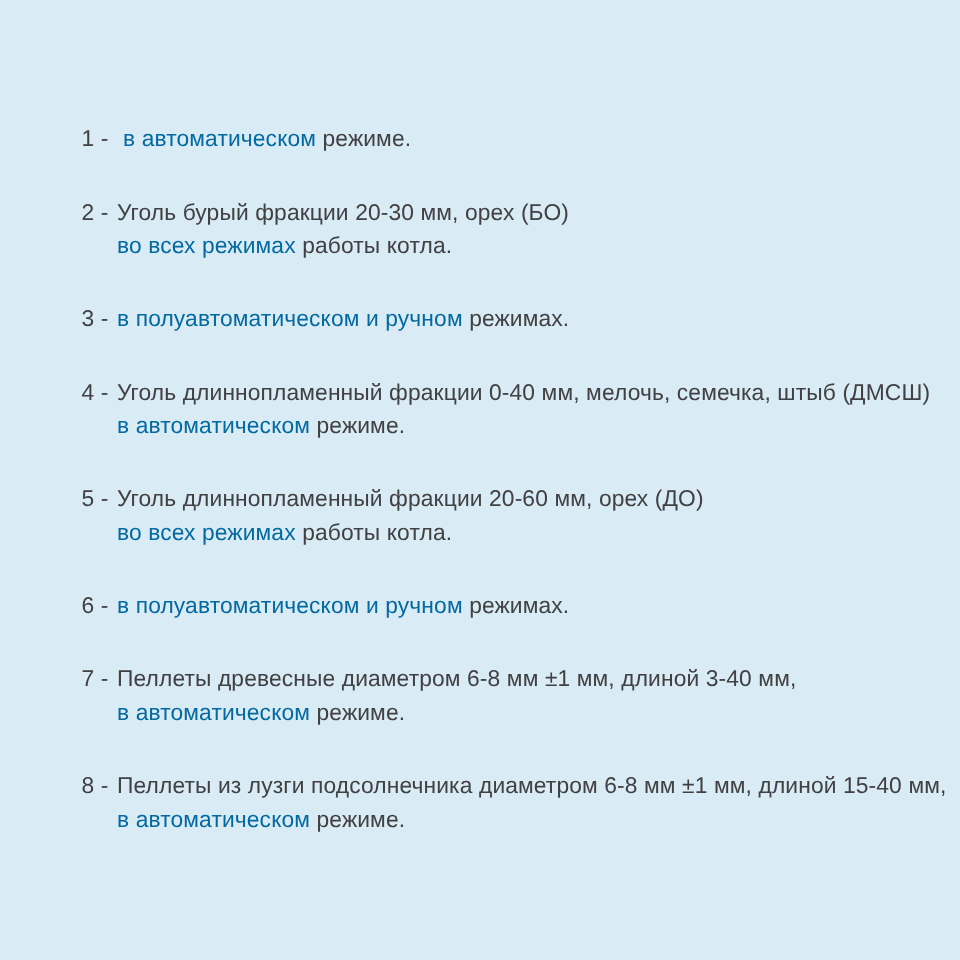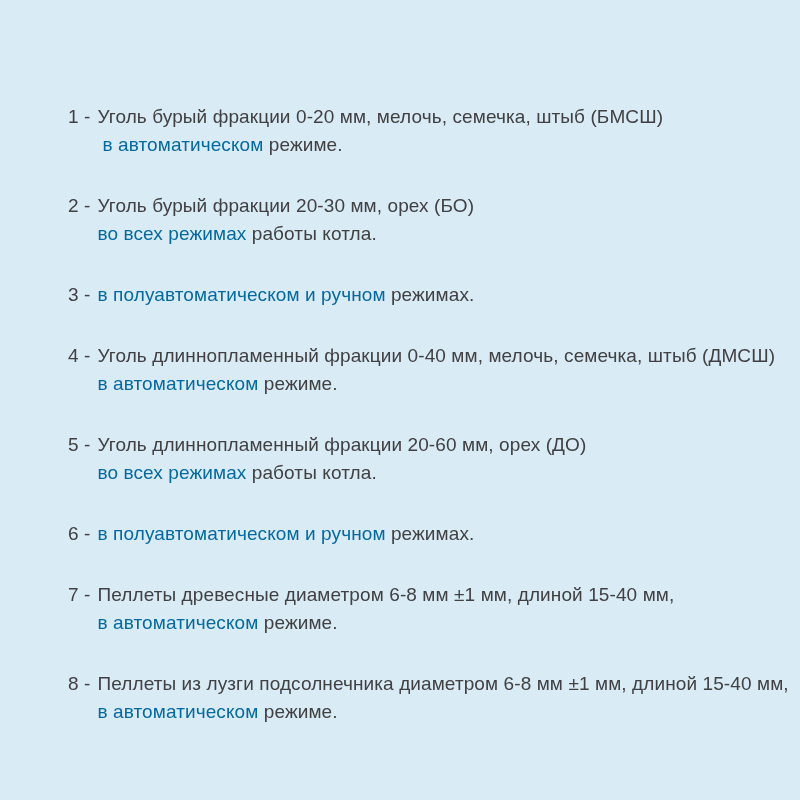--- a/index.html
+++ b/index.html
@@ -55,21 +55,20 @@
   }
 </style>
 </head>
 <body>
 
 <div class="page">
   <ol class="fuel-list">
   <li class="item">
     <span class="marker">1 -</span>
     <div class="content">
-      <div class="line1">Уголь бурый фракции 0-20 мм, мелочь, семечка, штыб (БМСШ)</div>
       <div class="line2"><span class="highlight">в автоматическом</span><span class="rest"> режиме.</span></div>
     </div>
   </li>
 
   <li class="item">
     <span class="marker">2 -</span>
     <div class="content">
       <div class="line1">Уголь бурый фракции 20-30 мм, орех (БО)</div>
       <div class="line2"><span class="highlight">во всех режимах</span><span class="rest"> работы котла.</span></div>
     </div>
@@ -101,21 +100,21 @@
   <li class="item">
     <span class="marker">6 -</span>
     <div class="content">
       <div class="line2"><span class="highlight">в полуавтоматическом и ручном</span><span class="rest"> режимах.</span></div>
     </div>
   </li>
 
   <li class="item">
     <span class="marker">7 -</span>
     <div class="content">
-      <div class="line1">Пеллеты древесные диаметром 6-8 мм ±1 мм, длиной 15-40 мм,</div>
+      <div class="line1">Пеллеты древесные диаметром 6-8 мм ±1 мм, длиной 3-40 мм,</div>
       <div class="line2"><span class="highlight">в автоматическом</span><span class="rest"> режиме.</span></div>
     </div>
   </li>
 
   <li class="item">
     <span class="marker">8 -</span>
     <div class="content">
       <div class="line1">Пеллеты из лузги подсолнечника диаметром 6-8 мм ±1 мм, длиной 15-40 мм,</div>
       <div class="line2"><span class="highlight">в автоматическом</span><span class="rest"> режиме.</span></div>
     </div>

